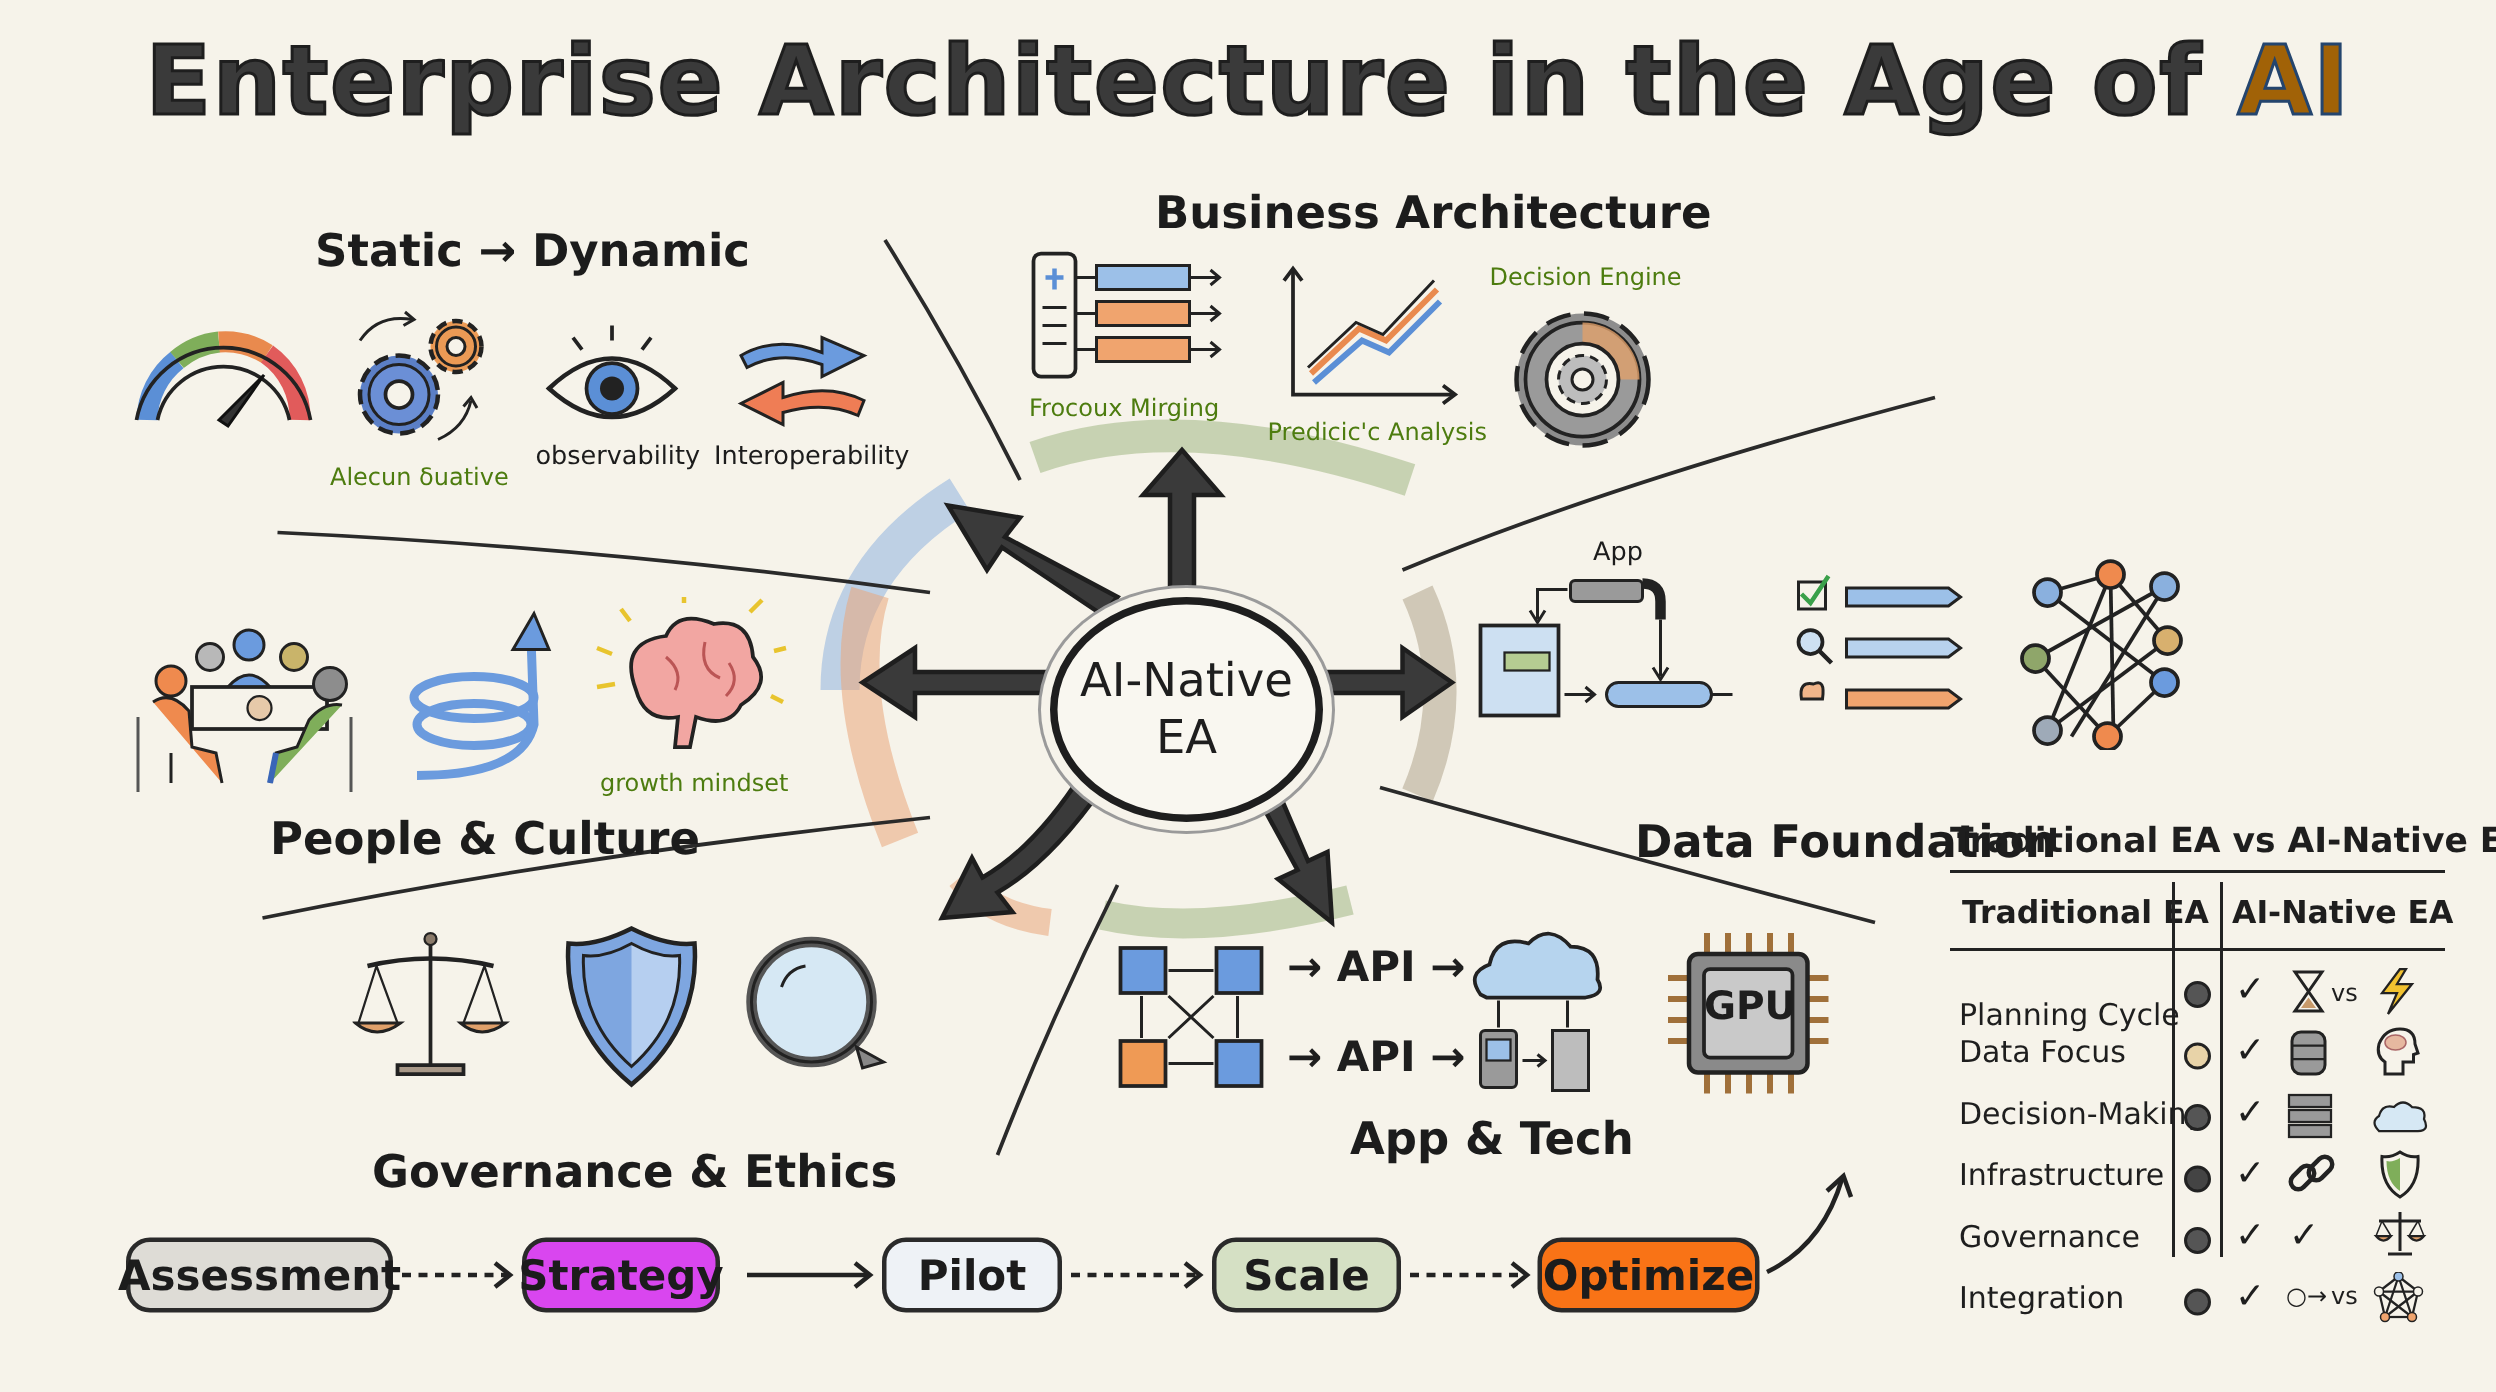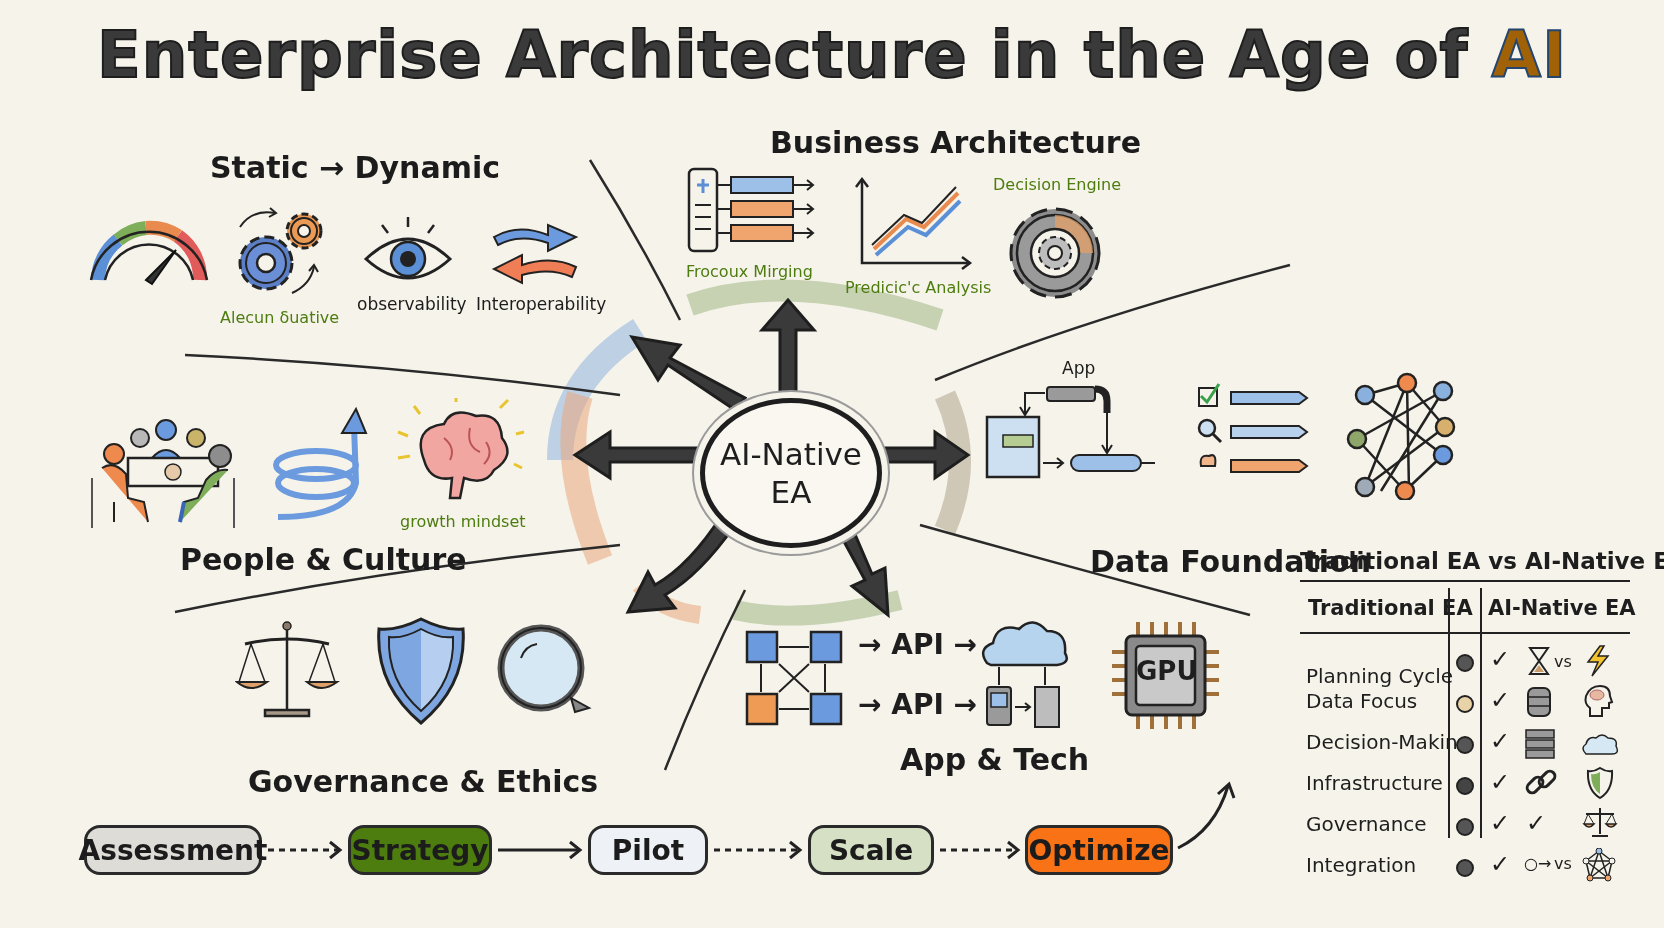--- a/index.html
+++ b/index.html
@@ -267,21 +267,21 @@
     <path d="M4 34 H20 M4 48 H20 M4 62 H20 M4 76 H20"></path>
     <path d="M95 34 H111 M95 48 H111 M95 62 H111 M95 76 H111"></path>
   </g>
   <rect x="18" y="18" width="79" height="79" rx="6" fill="#8a8a8a" stroke="#222" stroke-width="3"></rect>
   <rect x="28" y="28" width="59" height="59" rx="4" fill="#c9c9c9" stroke="#222" stroke-width="2.5"></rect>
 </svg>
 <div class="abs" style="left:1136px;top:656px;width:59px;text-align:center;font-size:26px;font-weight:bold;">GPU</div>
 <div class="abs h2" style="left:900px;top:742px;">App &amp; Tech</div>
 
 <div class="abs pill" style="left:84px;top:825px;width:178px;background:#dedcd6;">Assessment</div>
-<div class="abs pill" style="left:348px;top:825px;width:144px;background:#4d7c0f;">Strategy</div>
+<div class="abs pill" style="left:348px;top:825px;width:132px;background:#d946ef;">Strategy</div>
 <div class="abs pill" style="left:588px;top:825px;width:120px;background:#eef2f6;">Pilot</div>
 <div class="abs pill" style="left:808px;top:825px;width:126px;background:#d5e0c4;">Scale</div>
 <div class="abs pill" style="left:1025px;top:825px;width:148px;background:#f97316;">Optimize</div>
 <svg class="abs" style="left:0;top:780px;" width="1260" height="100">
   <g stroke="#222" stroke-width="3" fill="none">
     <path d="M268 70 H338" stroke-dasharray="6 5"></path>
       <path d="M330 62 L340 70 L330 78"></path>
     <path d="M498 70 H578"></path>
       <path d="M570 62 L580 70 L570 78"></path>
     <path d="M714 70 H798" stroke-dasharray="6 5"></path>

